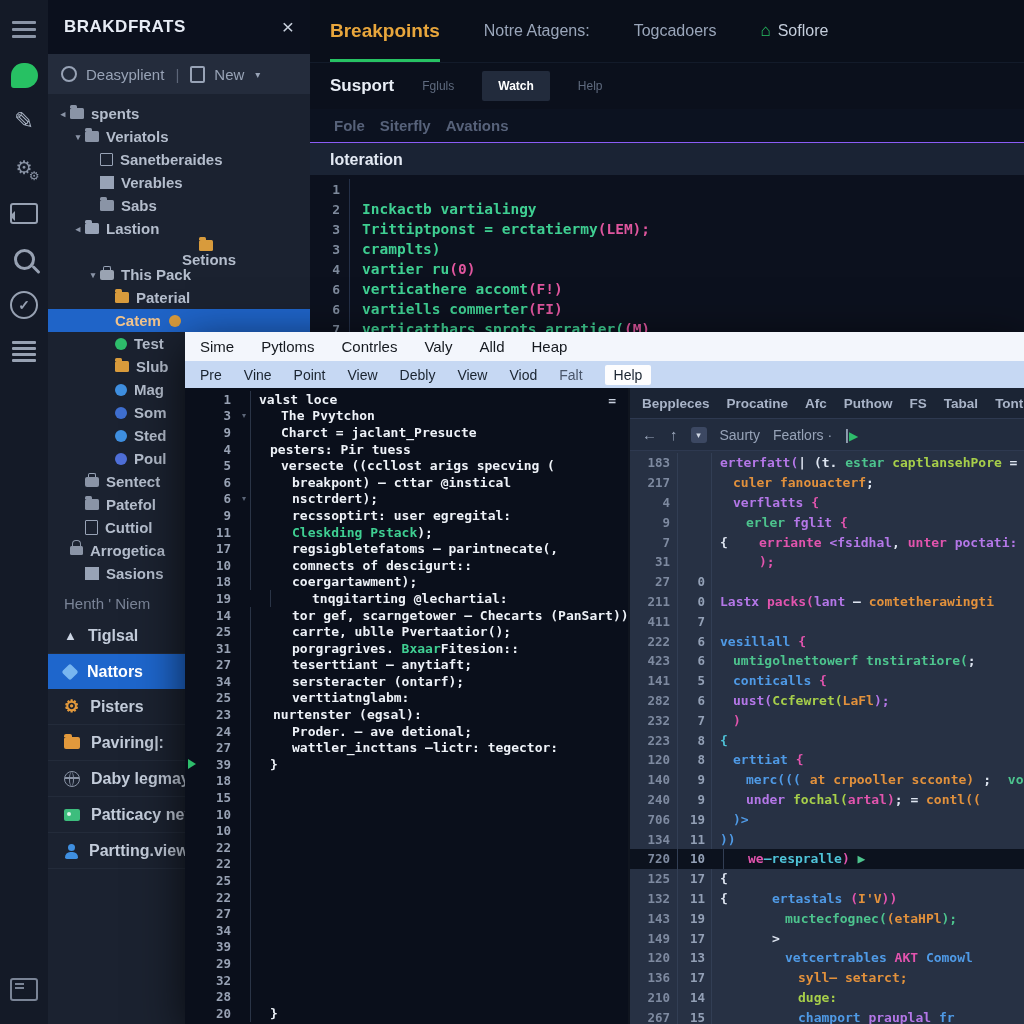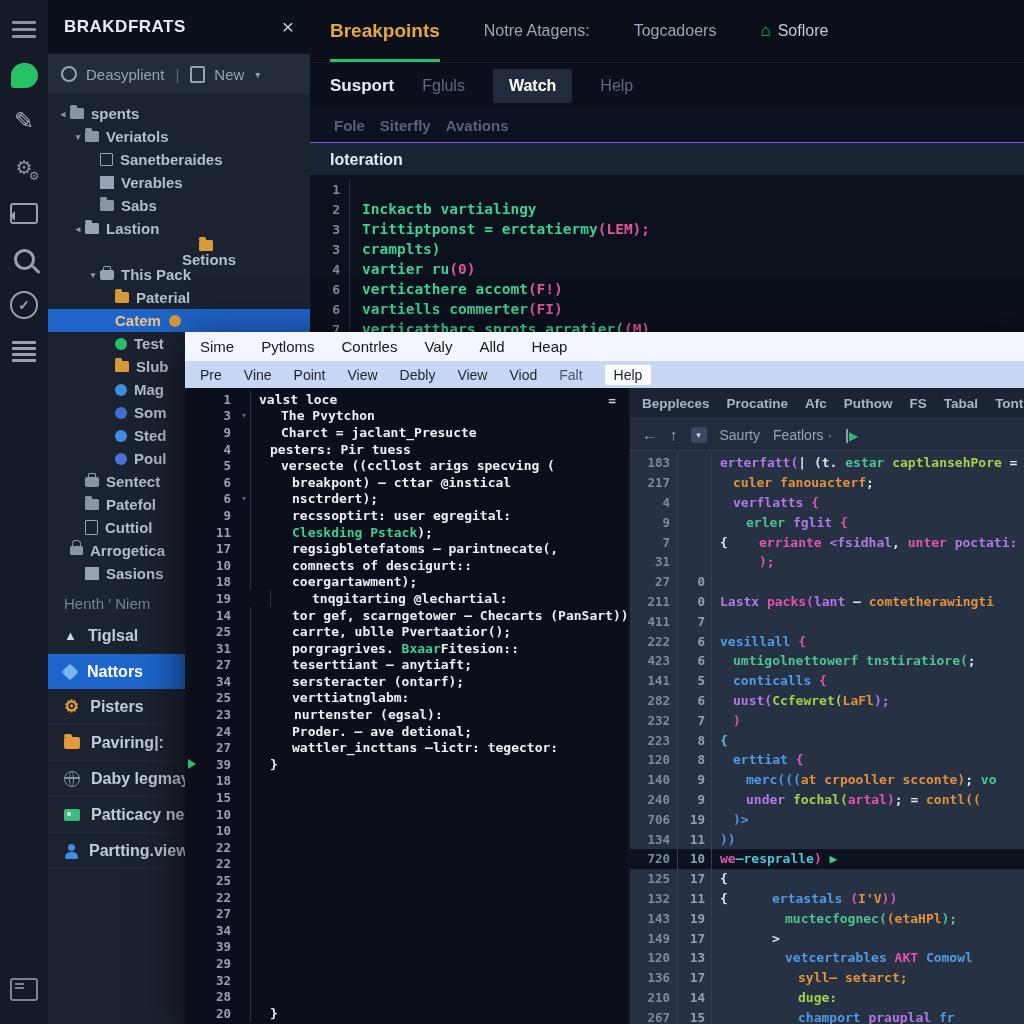--- a/index.html
+++ b/index.html
@@ -80,21 +80,21 @@
 
   
   .main{position:absolute;left:310px;top:0;right:0;height:1024px;background:#0c111e}
   .topbar{height:62px;background:#0a0f1a;display:flex;align-items:stretch;gap:44px;padding-left:20px}
   .bp{display:flex;align-items:center;color:#e8a63c;font-weight:bold;font-size:19px;
       border-bottom:3px solid #27c263;box-sizing:border-box;padding-top:2px}
   .tb-item{display:flex;align-items:center;color:#9aa6ba;font-size:16px}
   .tb-soflore{display:flex;align-items:center;gap:7px;color:#c4cddb;font-size:16px}
   .house{color:#27c163;font-size:17px}
   .tabs{height:46px;background:#0b101c;border-top:1px solid #131b2a;display:flex;align-items:center;gap:28px;padding-left:20px}
-  .tab{font-size:16px;color:#5f6a7e}
+  .tab{font-size:12px;color:#5f6a7e}
   .tab.b1{color:#e9eef6;font-weight:bold;font-size:17px}
   .tab.act{background:#222b3c;color:#fff;font-weight:bold;padding:8px 16px;border-radius:2px}
   .crumb{height:33px;background:#0c1220;display:flex;align-items:center;gap:15px;padding-left:24px;color:#57627a;font-size:15px;font-weight:bold}
   .section{height:34px;background:#1a2334;border-top:1px solid #8b5cf6;display:flex;align-items:center;padding-left:20px;color:#e3e9f3;font-weight:bold;font-size:16px}
   .mcode{position:absolute;left:0;right:0;top:175px;bottom:0;background:#0c111e;padding-top:4px}
   .mrow{height:20px;display:flex;align-items:center}
   .mln{width:30px;text-align:right;padding-right:9px;color:#7e8a9c;font:bold 13px "DejaVu Sans Mono",monospace;flex:none}
   .mcd{border-left:1px solid #243048;align-self:stretch;display:flex;align-items:center;padding-left:12px;
        font:bold 14.5px "DejaVu Sans Mono",monospace;white-space:pre}
   .c-g{color:#3fcf92}.c-p{color:#e0569e}.c-w{color:#eef2f8}
@@ -499,21 +499,21 @@
           <span class="pcd" style="padding-left: 41px;"><span class="c-w">sersteracter (ontarf);</span></span>
         </div>
         <div class="prow">
           <span class="pln">25</span>
           <span class="pchev"></span>
           <span class="pcd" style="padding-left: 41px;"><span class="c-w">verttiatnglabm:</span></span>
         </div>
         <div class="prow">
           <span class="pln">23</span>
           <span class="pchev"></span>
-          <span class="pcd" style="padding-left: 43px;"><span class="c-w">nurtenster (egsal):</span></span>
+          <span class="pcd" style="padding-left: 22px;"><span class="c-w">nurtenster (egsal):</span></span>
         </div>
         <div class="prow">
           <span class="pln">24</span>
           <span class="pchev"></span>
           <span class="pcd" style="padding-left: 41px;"><span class="c-w">Proder. – ave detional;</span></span>
         </div>
         <div class="prow">
           <span class="pln">27</span>
           <span class="pchev"></span>
           <span class="pcd" style="padding-left: 41px;"><span class="c-w">wattler_incttans –lictr: tegector:</span></span>
@@ -695,41 +695,41 @@
             <span class="rcd" style="padding-left: 8px;"><span class="c-cy">{</span></span>
           </div>
           <div class="rrow">
             <span class="rln">120</span>
             <span class="rln2">8</span>
             <span class="rcd" style="padding-left: 21px;"><span class="c-bl">erttiat </span><span class="c-pk">{</span></span>
           </div>
           <div class="rrow">
             <span class="rln">140</span>
             <span class="rln2">9</span>
-            <span class="rcd" style="padding-left: 34px;"><span class="c-bl">merc(((</span><span class="c-o">at crpooller scconte)</span><span class="c-wh">; </span><span class="c-gn">vo</span></span>
+            <span class="rcd" style="padding-left: 34px; gap: 9px;"><span class="c-bl">merc(((</span><span class="c-o">at crpooller scconte)</span><span class="c-wh">; </span><span class="c-gn">vo</span></span>
           </div>
           <div class="rrow">
             <span class="rln">240</span>
             <span class="rln2">9</span>
             <span class="rcd" style="padding-left: 34px;"><span class="c-pu">under </span><span class="c-li">fochal(</span><span class="c-pk">artal)</span><span class="c-wh">; = </span><span class="c-o">contl((</span></span>
           </div>
           <div class="rrow">
             <span class="rln">706</span>
             <span class="rln2">19</span>
             <span class="rcd" style="padding-left: 21px;"><span class="c-bl">)&gt;</span></span>
           </div>
           <div class="rrow">
             <span class="rln">134</span>
             <span class="rln2">11</span>
             <span class="rcd" style="padding-left: 8px;"><span class="c-bl">))</span></span>
           </div>
           <div class="rrow hl">
             <span class="rln">720</span>
             <span class="rln2">10</span>
-            <span class="rcd" style="padding-left: 8px;"><span class="c-pk">we</span><span class="c-cy">–respralle</span><span class="c-pk">) </span><span class="c-gn">▶</span></span>
+            <span class="rcd" style="padding-left: 24px; margin-left: 12px;"><span class="c-pk">we</span><span class="c-cy">–respralle</span><span class="c-pk">) </span><span class="c-gn">▶</span></span>
           </div>
           <div class="rrow">
             <span class="rln">125</span>
             <span class="rln2">17</span>
             <span class="rcd" style="padding-left: 8px;"><span class="c-wh">{</span></span>
           </div>
           <div class="rrow">
             <span class="rln">132</span>
             <span class="rln2">11</span>
             <span class="rcd" style="padding-left: 60px; position: relative;"><span class="c-wh" style="position: absolute; margin-left: -52px;">{</span><span class="c-bl">ertastals </span><span class="c-pk">(</span><span class="c-o">I'V</span><span class="c-pk">))</span></span>

